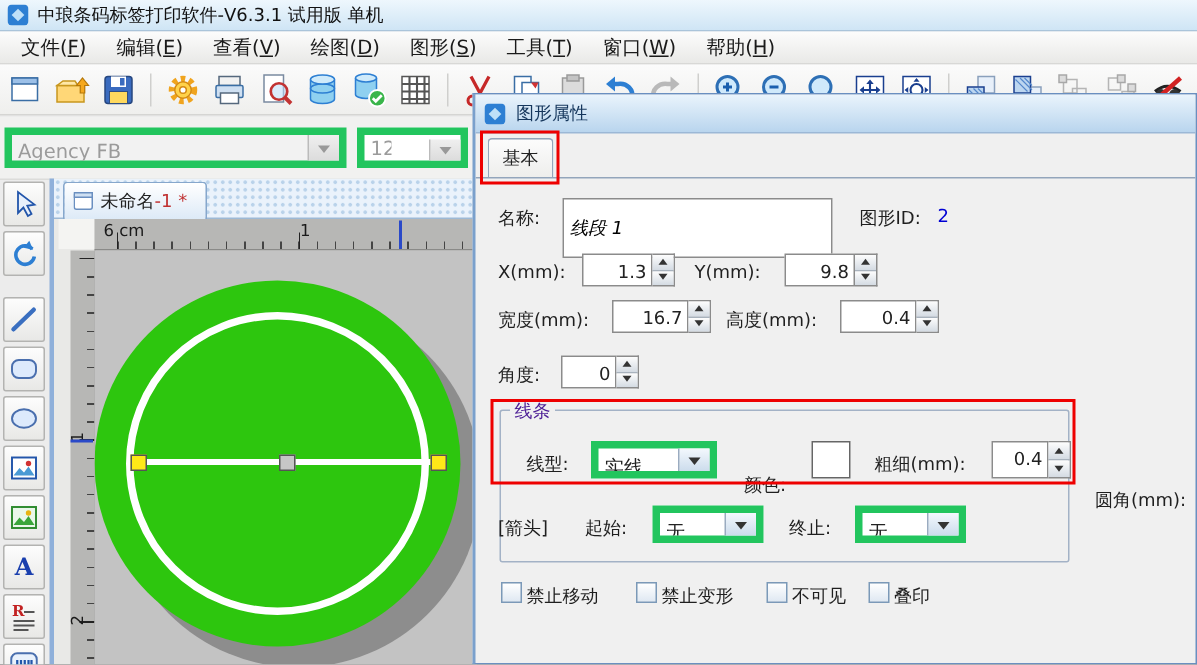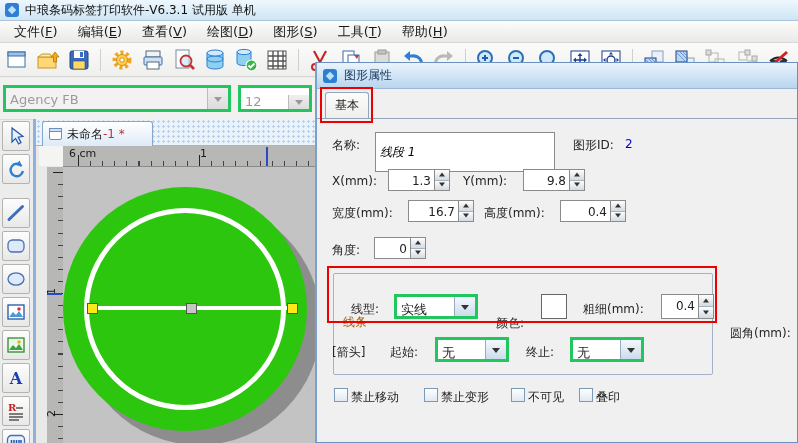--- a/index.html
+++ b/index.html
@@ -25,21 +25,21 @@
   .toolbar{position:absolute;left:0;top:43px;width:798px;height:34px;
     background:linear-gradient(#fbfbfb,#efefed);border-bottom:1px solid #d5d5d3;
     display:flex;align-items:center;gap:7px;padding:0 5px;box-sizing:border-box;}
   .tbi{width:24px;height:24px;flex:0 0 24px;display:inline-block;}
   .tbi svg{width:24px;height:24px;display:block;}
   .tsep{width:1px;height:22px;background:#cfcfcd;flex:0 0 1px;margin:0 2px;}
 
   
   .fontbar{position:absolute;left:0;top:78px;width:798px;height:41px;
     background:#f1f1f0;border-bottom:1px solid #dcdcda;}
-  .combo{display:flex;border:3px solid #22c55e;background:#fff;box-sizing:border-box;gap:25px;}
+  .combo{display:flex;border:5px solid #22c55e;background:#fff;box-sizing:border-box;gap:25px;}
   .combo .cval{flex:1;padding:4px 4px 0 4px;font-size:13px;white-space:nowrap;overflow:hidden;}
   .combo .carrow{width:20px;border-left:1px solid #9aabc0;
     background:linear-gradient(#f3f8fd,#ccdcec);display:flex;align-items:center;justify-content:center;}
   .combo .carrow::after{content:'';border:4px solid transparent;border-top:5px solid #333;margin-top:5px;}
   .combo.disabled{background:#f2f2f2;}
   .combo.disabled .cval{color:#9b9b9b;}
   .combo.disabled .carrow{background:linear-gradient(#efefef,#dcdcdc);border-left-color:#bbb;}
   .combo.disabled .carrow::after{border-top-color:#999;}
 
   
@@ -49,21 +49,21 @@
   .pbtn svg{width:20px;height:20px;display:block;}
   .pgap{height:8px;}
 
   
   .docwin{position:absolute;left:33px;top:119px;width:282px;height:324px;
     border-left:3px solid #8fb0da;background:#e9e9e7;overflow:hidden;}
   .tabbar{position:absolute;left:0;top:0;width:282px;height:26px;
     background-color:#eaf2fb;
     background-image:radial-gradient(#b9d2ea 1px, transparent 1.4px);background-size:5px 5px;
     border-bottom:1px solid #9db9d6;}
-  .doctab{position:absolute;left:6px;top:2px;height:24px;padding:0 27px 0 6px;
+  .doctab{position:absolute;left:6px;top:2px;height:24px;padding:0 12px 0 6px;
     display:flex;align-items:center;gap:5px;
     background:linear-gradient(#ffffff,#ddeaf7);border:1px solid #86a7cc;border-bottom:none;
     border-radius:3px 3px 0 0;font-size:12px;}
   .doctab .base{color:#222;}
   .doctab .suffix{color:#c03030;}
   .corner{position:absolute;left:3px;top:27px;width:24px;height:20px;background:#f4f4f2;}
   .hruler{position:absolute;left:27px;top:27px;width:255px;height:20px;background-color:#b7b7b5;
     border-bottom:1px solid #8a8a88;
     background-image:
       repeating-linear-gradient(90deg,#222 0 1px,transparent 1px 121px),
@@ -118,21 +118,21 @@
   .spin .val{flex:1;background:#fff;border:1px solid #8b8b8b;text-align:right;
     padding:4px 3px 0 0;font-size:12px;box-sizing:border-box;}
   .spin .btns{width:15px;display:flex;flex-direction:column;border:1px solid #8b8b8b;border-left:none;box-sizing:border-box;}
   .spin .btns div{flex:1;background:linear-gradient(#fdfdfd,#d4dbe3);position:relative;}
   .spin .btns div.up{border-bottom:1px solid #a8b2bd;}
   .spin .btns div::after{content:'';position:absolute;left:50%;top:50%;transform:translate(-50%,-50%);
     border:3px solid transparent;}
   .spin .btns div.up::after{border-bottom:4px solid #333;margin-top:-2px;}
   .spin .btns div.dn::after{border-top:4px solid #333;margin-top:1px;}
   .groupbox{position:absolute;border:1px solid #a3b2c6;border-radius:2px;box-sizing:border-box;}
-  .legend{position:absolute;top:-8px;left:6px;background:#f0f0f0;padding:0 3px;font-size:12px;color:#a16207;margin-top:48px;}
+  .legend{position:absolute;top:-8px;left:6px;background:#f0f0f0;padding:0 3px;font-size:12px;color:#4c1d95;}
   .swatch{position:absolute;background:#ffffff;border:1px solid #666;box-sizing:border-box;}
   .cb{position:absolute;width:14px;height:14px;box-sizing:border-box;border:1px solid #7b99b8;
     background:linear-gradient(#ffffff,#dfe8f2);}
 </style>
 </head>
 <body>
 
 <div class="app">
 
   <div class="titlebar">
@@ -143,20 +143,21 @@
     <span class="ttl">中琅条码标签打印软件-V6.3.1 试用版 单机</span>
   </div>
 
   <div class="menubar">
     <span class="mi">文件(<span class="mn">F</span>)</span>
     <span class="mi">编辑(<span class="mn">E</span>)</span>
     <span class="mi">查看(<span class="mn">V</span>)</span>
     <span class="mi">绘图(<span class="mn">D</span>)</span>
     <span class="mi">图形(<span class="mn">S</span>)</span>
     <span class="mi">工具(<span class="mn">T</span>)</span>
+    <span class="mi">窗口(<span class="mn">W</span>)</span>
     <span class="mi">帮助(<span class="mn">H</span>)</span>
   </div>
 
   <div class="toolbar">
     <span class="tbi">
         <svg viewBox="0 0 24 24">
           <rect x="3" y="4" width="17" height="15" fill="#fff" stroke="#3a6ea5"></rect>
           <rect x="3" y="4" width="17" height="4" fill="#9cc0e8" stroke="#3a6ea5"></rect>
         </svg>
       </span>

